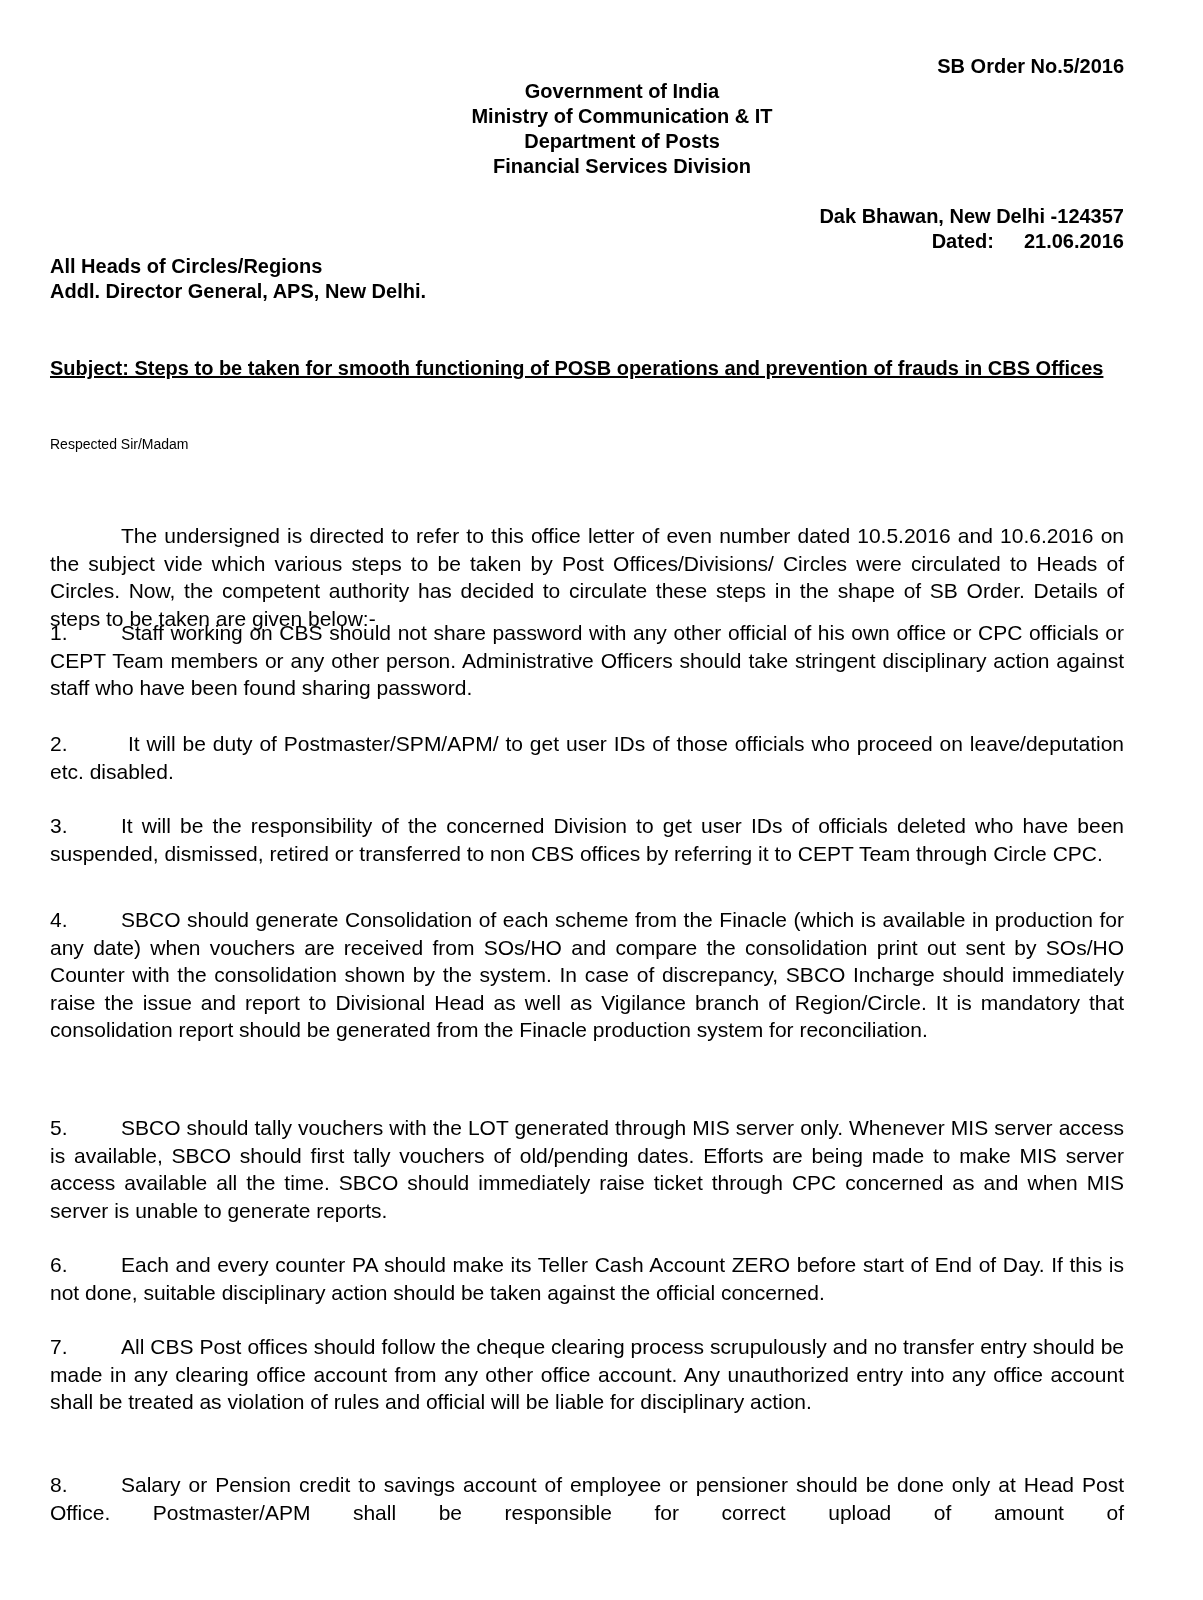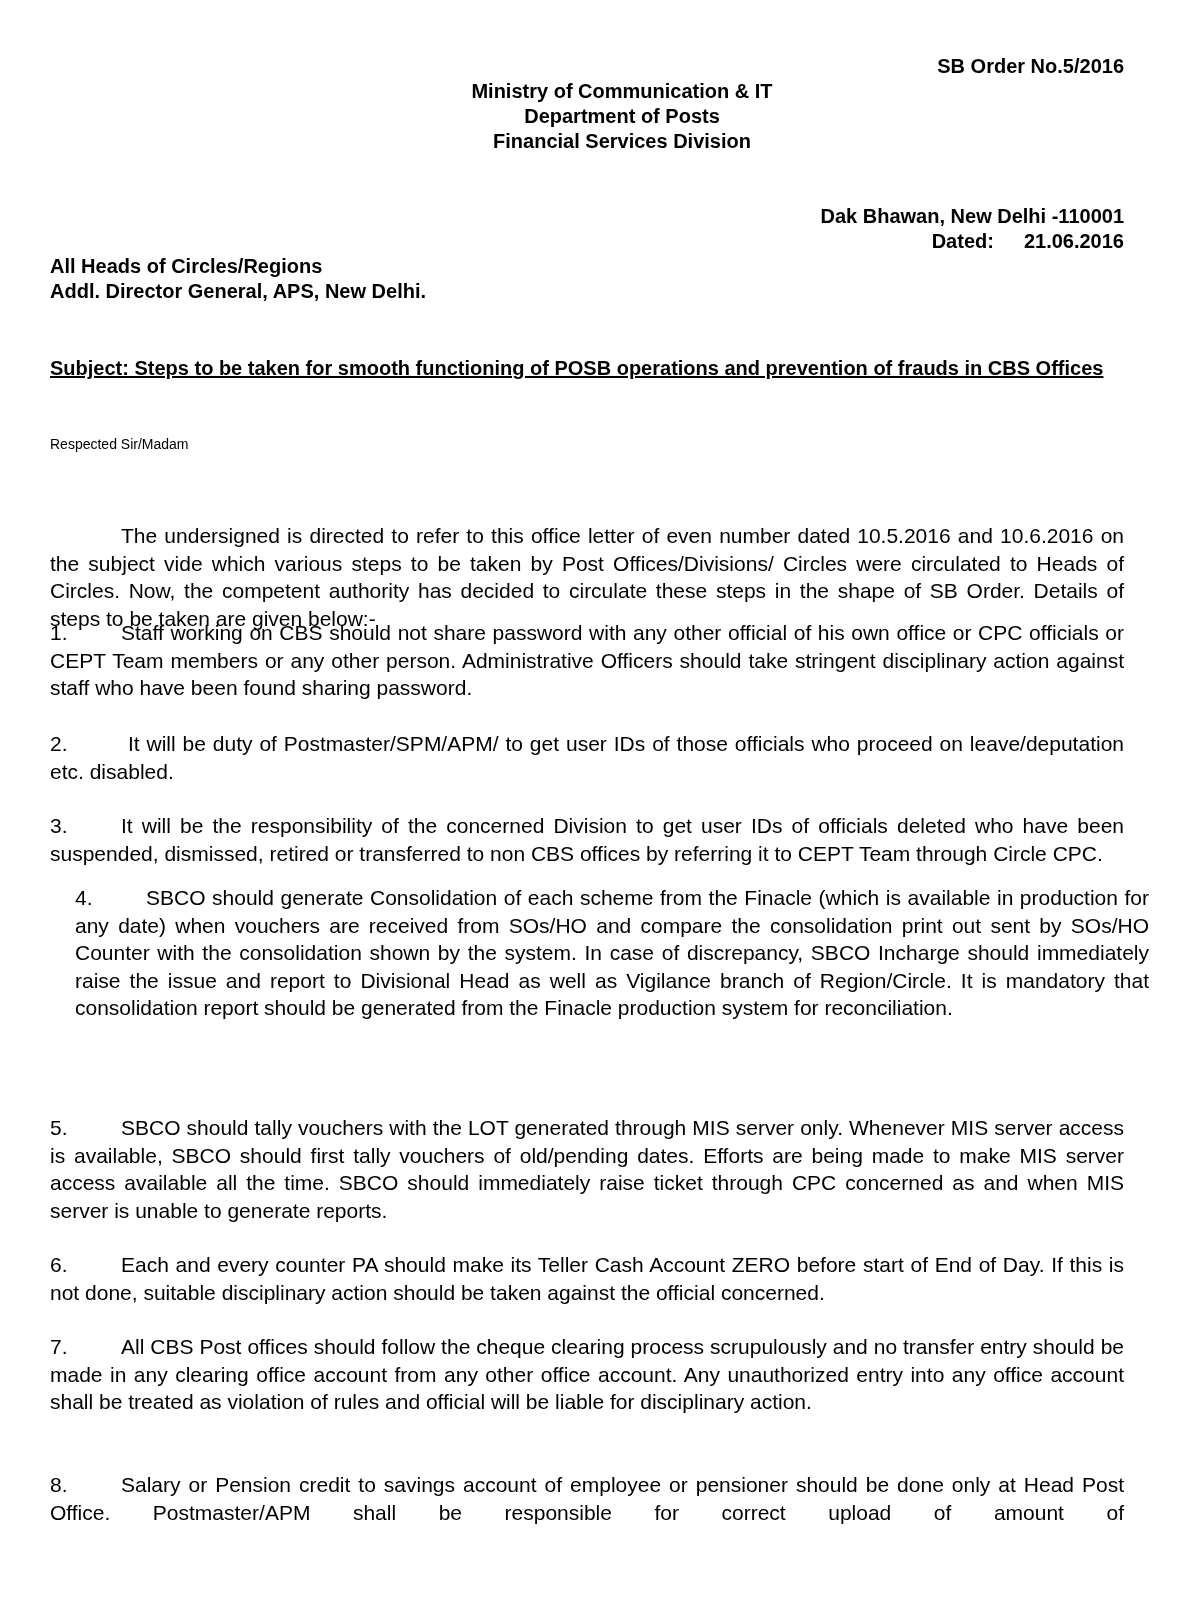--- a/index.html
+++ b/index.html
@@ -80,41 +80,42 @@
       text-align-last: left;
     }
     .intro { top: 482px; text-indent: 71px; margin-top: 40px; }
     .item .num {
       display: inline-block;
       width: 71px;
     }
     #p1 { top: 619px; }
     #p2 { top: 730px; }
     #p3 { top: 812px; }
-    #p4 { top: 884px; margin-left: 25px; }
+    #p4 { top: 906px; }
     #p5 { top: 1114px; }
     #p6 { top: 1251px; }
     #p7 { top: 1333px; }
     #p8 { top: 1471px; }
   </style>
 </head>
 <body>
 
 <div class="page">
 
   <div class="hdr-line order-no">SB Order No.5/2016</div>
 
   <div class="center-block">
+    <div class="hdr-line">Government of India</div>
     <div class="hdr-line">Ministry of Communication &amp; IT</div>
     <div class="hdr-line">Department of Posts</div>
     <div class="hdr-line">Financial Services Division</div>
   </div>
 
   <div class="right-block">
-    <div class="hdr-line">Dak Bhawan, New Delhi -110001</div>
+    <div class="hdr-line">Dak Bhawan, New Delhi -124357</div>
     <div class="hdr-line dated-row">
       <span>Dated:</span><span class="gap"></span><span>21.06.2016</span>
     </div>
   </div>
 
   <div class="to-block">
     <div class="hdr-line">All Heads of Circles/Regions</div>
     <div class="hdr-line">Addl. Director General, APS, New Delhi.</div>
   </div>
 

